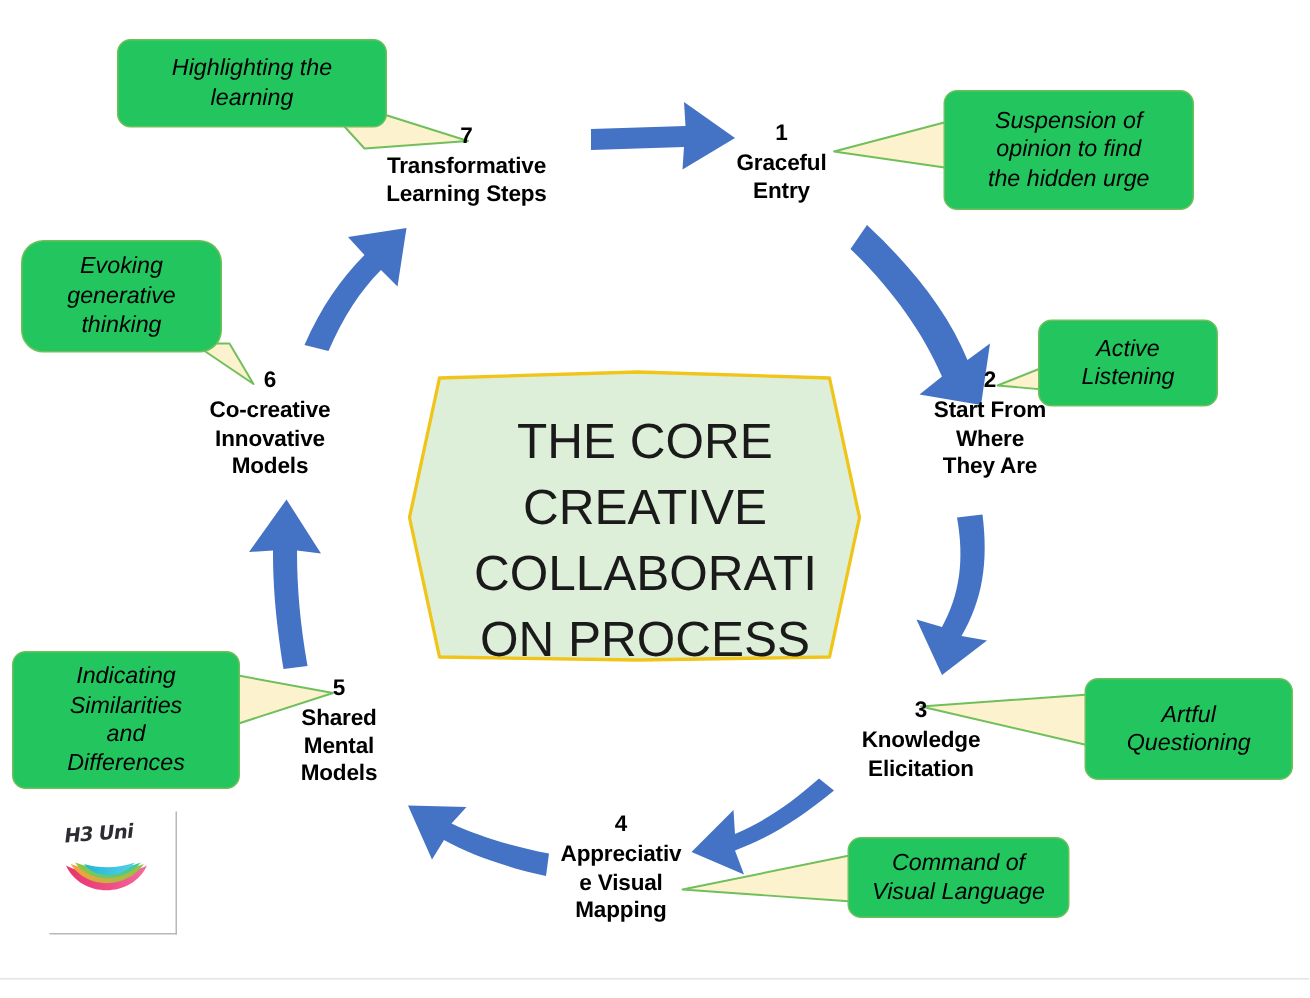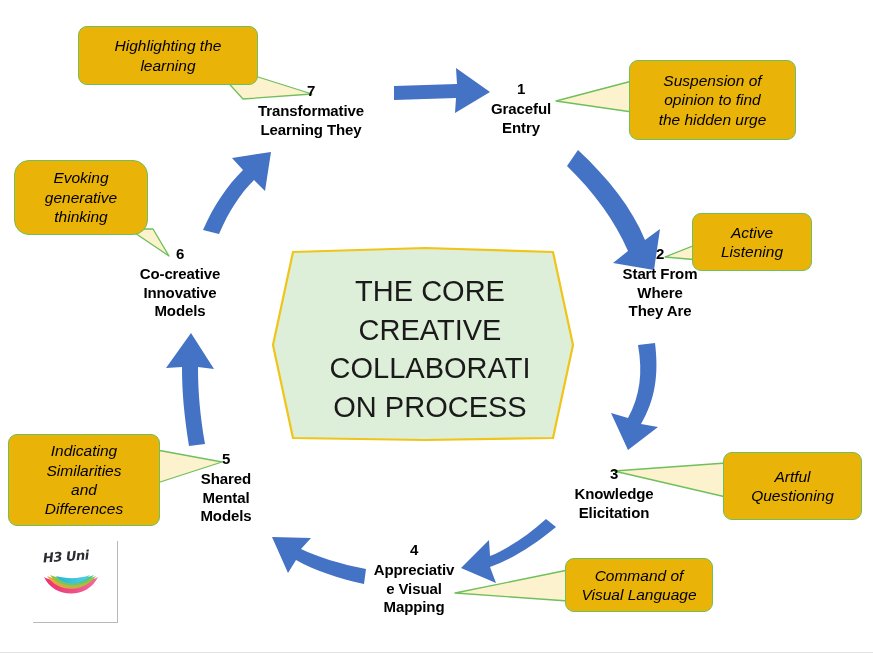--- a/index.html
+++ b/index.html
@@ -48,21 +48,21 @@
   }
   .step .ttl {
     display: block;
     white-space: pre-line;
   }
 
   
   .callout {
     position: absolute;
     box-sizing: border-box;
-    background: #eab308;
+    background: #22c55e;
     border: 1.3px solid #6FBF5B;
     border-radius: 9px;
     color: #000000;
     font-style: italic;
     font-weight: normal;
     font-size: 15.5px;
     line-height: 1.25;
     text-align: center;
     display: flex;
     align-items: center;
@@ -71,21 +71,21 @@
     z-index: 4;
   }
 
   
   #hex-text {
     position: absolute;
     left: 316px;
     top: 272px;
     width: 228px;
     text-align: center;
-    font-size: 29px;
+    font-size: 33px;
     line-height: 1.33;
     color: #1a1a1a;
     white-space: pre-line;
     z-index: 3;
   }
 
   
   #logo-box {
     position: absolute;
     left: 33px;
@@ -248,21 +248,21 @@
   <div class="step" style="left:120px; top:245px; width:120px;">
     <span class="num">6</span>
     <span class="ttl">Co-creative
 Innovative
 Models</span>
   </div>
 
   <div class="step" style="left:228px; top:82px; width:166px;">
     <span class="num">7</span>
     <span class="ttl">Transformative
-Learning They</span>
+Learning Steps</span>
   </div>
 
   <div id="logo-box">
     <svg id="logo-mark" viewBox="0 0 62 52">
       <defs>
         <linearGradient id="g1" x1="0" y1="0" x2="1" y2="0">
           <stop offset="0%" stop-color="#E8336E"></stop>
           <stop offset="55%" stop-color="#F04E86"></stop>
           <stop offset="100%" stop-color="#F26CA0"></stop>
         </linearGradient>

